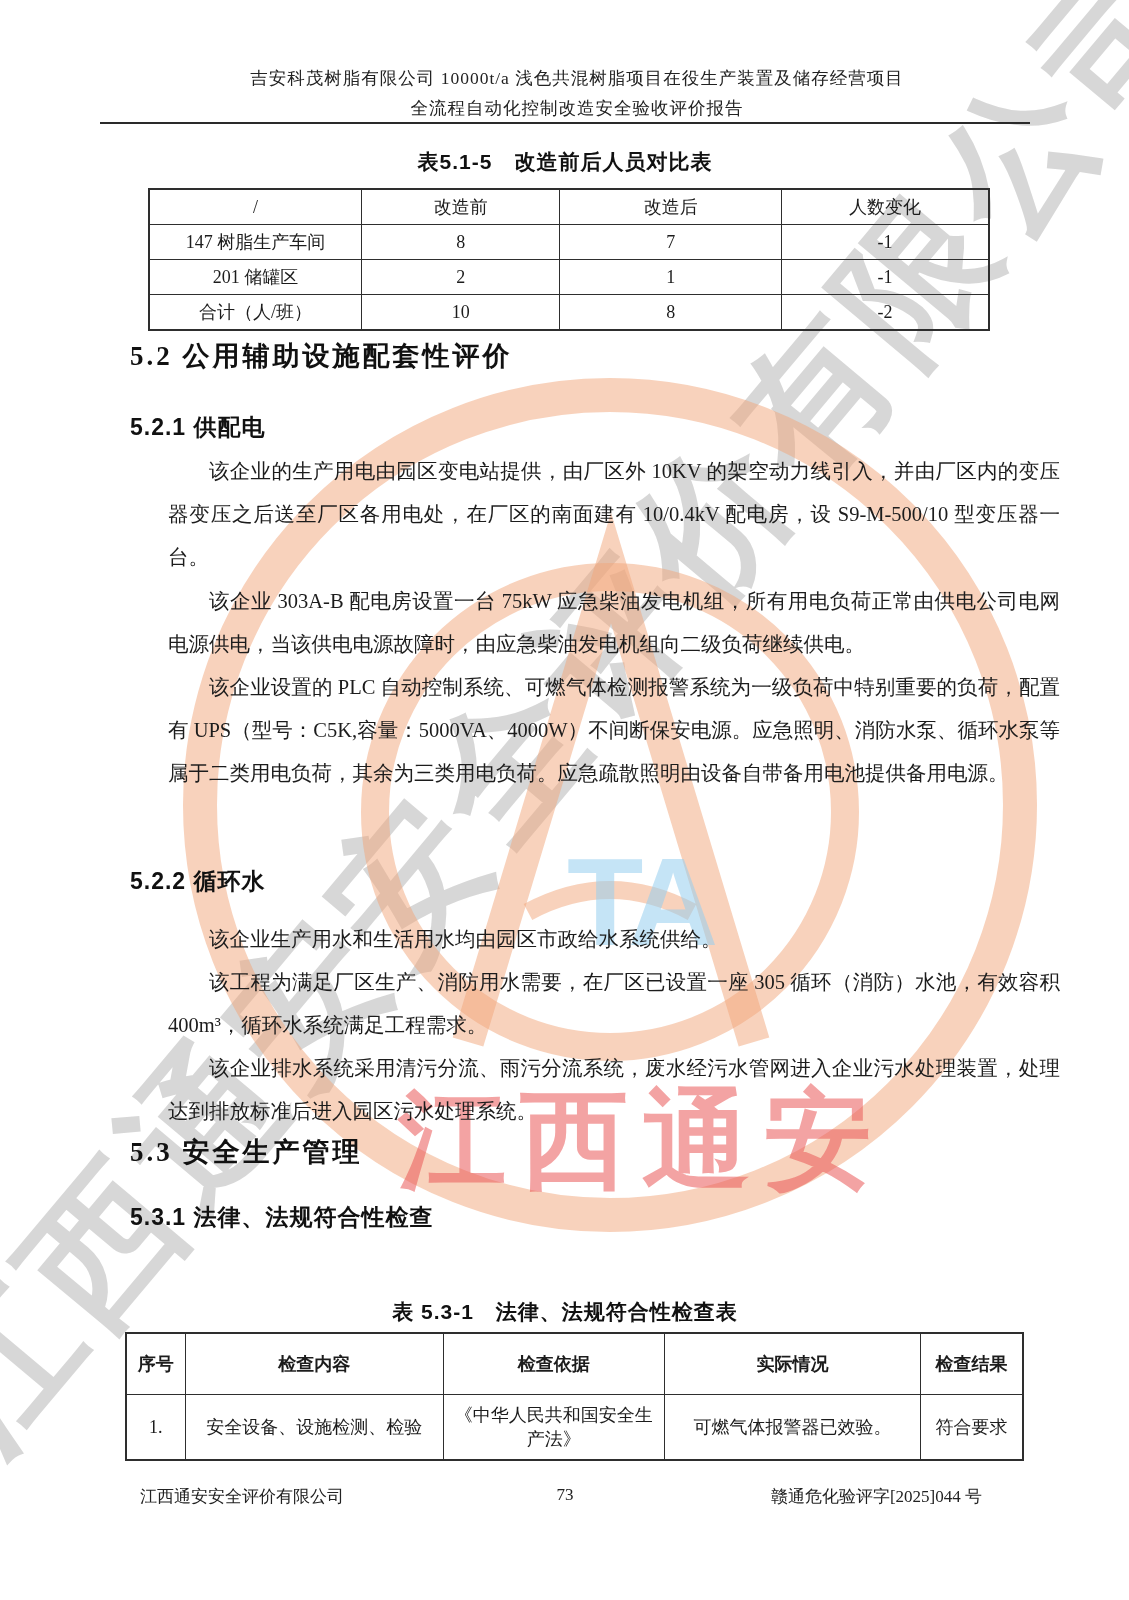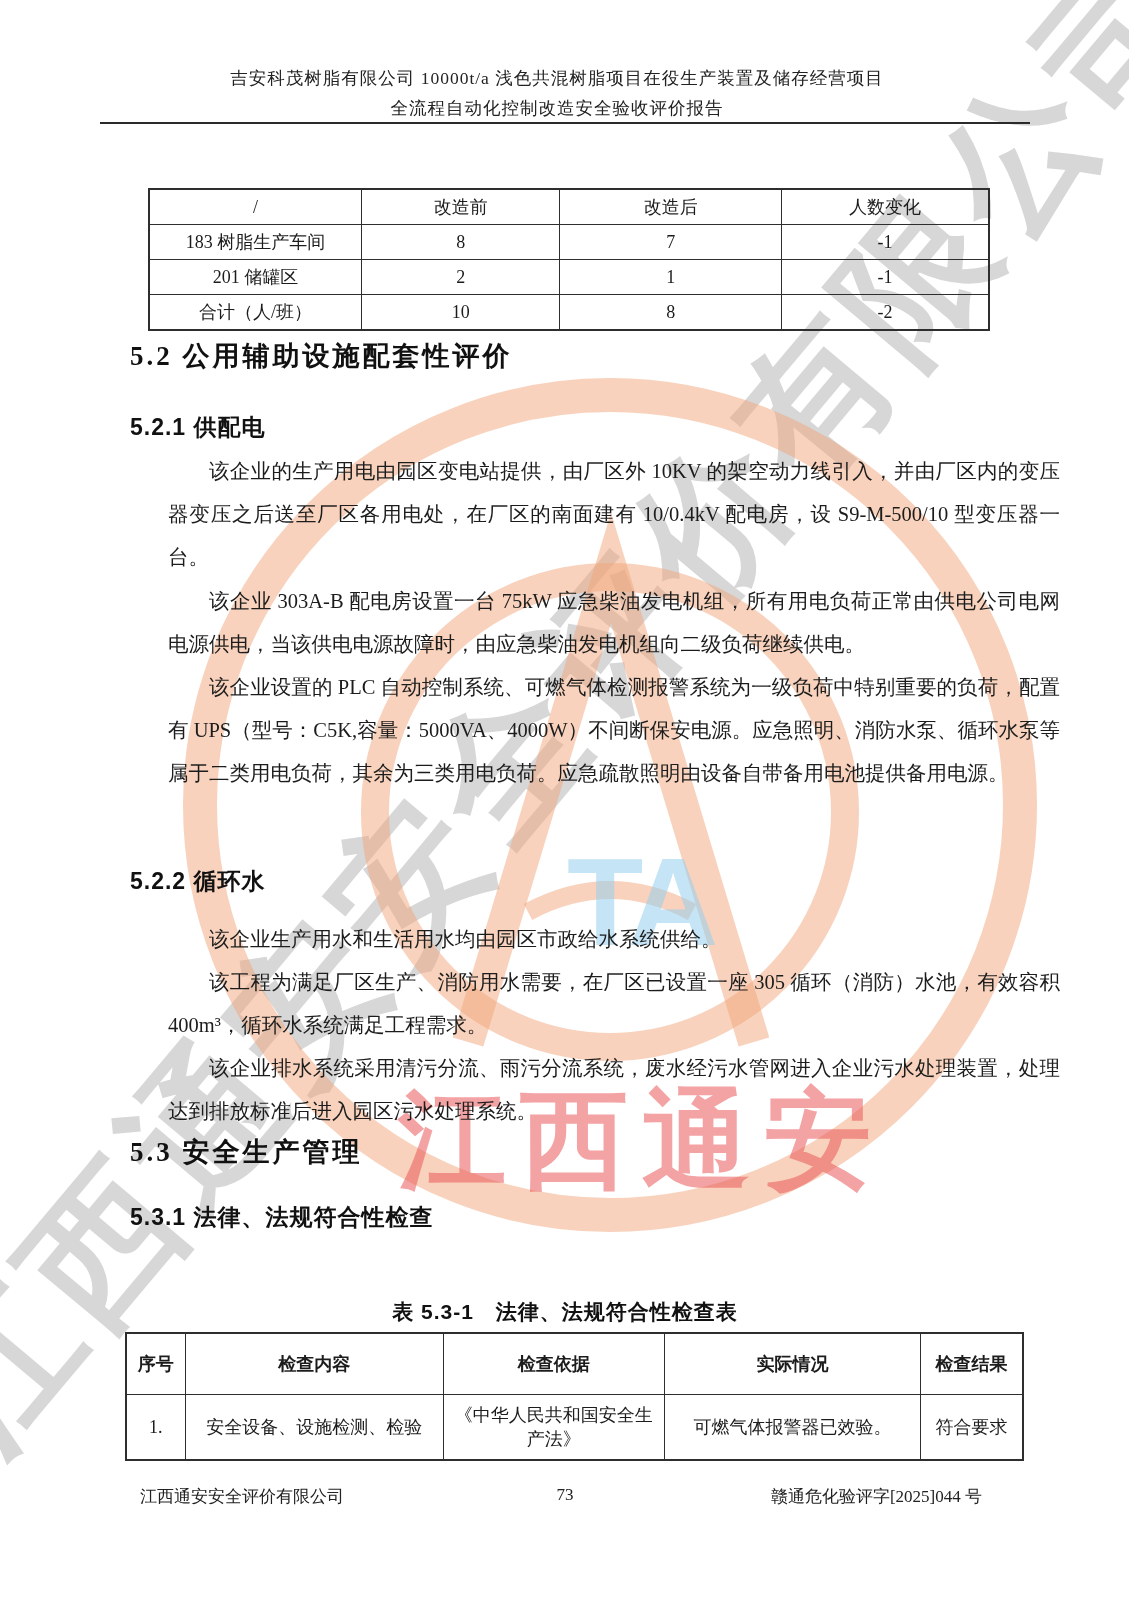--- a/index.html
+++ b/index.html
@@ -32,21 +32,21 @@
   .wm-red{
     position:absolute;left:398px;top:1068px;
     font-family:"Liberation Sans", sans-serif;
     font-size:108px;font-weight:bold;white-space:nowrap;
     color:rgba(233,88,88,0.55);
     letter-spacing:14px;z-index:3;pointer-events:none;
   }
   
   .content{position:absolute;left:0;top:0;width:1129px;height:1600px;z-index:5;}
   .hdr{
-    position:absolute;left:92px;width:930px;text-align:center;
+    position:absolute;left:112px;width:930px;text-align:center;
     font-size:17.5px;color:#222;letter-spacing:1px;
   }
   .hdr1{top:66px;}
   .hdr2{top:96px;}
   .hdr-rule{position:absolute;left:100px;top:122px;width:930px;height:2px;background:#2a2a2a;}
 
   .tbl-title{
     position:absolute;left:100px;width:930px;text-align:center;
     font-family:"Liberation Sans", sans-serif;
     font-weight:bold;font-size:21px;color:#111;letter-spacing:1px;
@@ -127,37 +127,38 @@
   <div class="wm-blue">TA</div>
 
   <div class="wm-red">江西通安</div>
 
   <div class="content">
 
     <div class="hdr hdr1">吉安科茂树脂有限公司 10000t/a 浅色共混树脂项目在役生产装置及储存经营项目</div>
     <div class="hdr hdr2">全流程自动化控制改造安全验收评价报告</div>
     <div class="hdr-rule"></div>
 
+    <div class="tbl-title t1-title">表5.1-5　改造前后人员对比表</div>
 
     <table class="doc t1">
       <colgroup>
         <col style="width:25.3%">
           <col style="width:23.6%">
           <col style="width:26.4%">
           <col style="width:24.7%">
       </colgroup>
       <tbody>
         <tr>
           <td>/</td>
           <td>改造前</td>
           <td>改造后</td>
           <td>人数变化</td>
         </tr>
         <tr>
-          <td>183 树脂生产车间</td>
+          <td>147 树脂生产车间</td>
           <td>8</td>
           <td>7</td>
           <td>-1</td>
         </tr>
         <tr>
           <td>201 储罐区</td>
           <td>2</td>
           <td>1</td>
           <td>-1</td>
         </tr>

